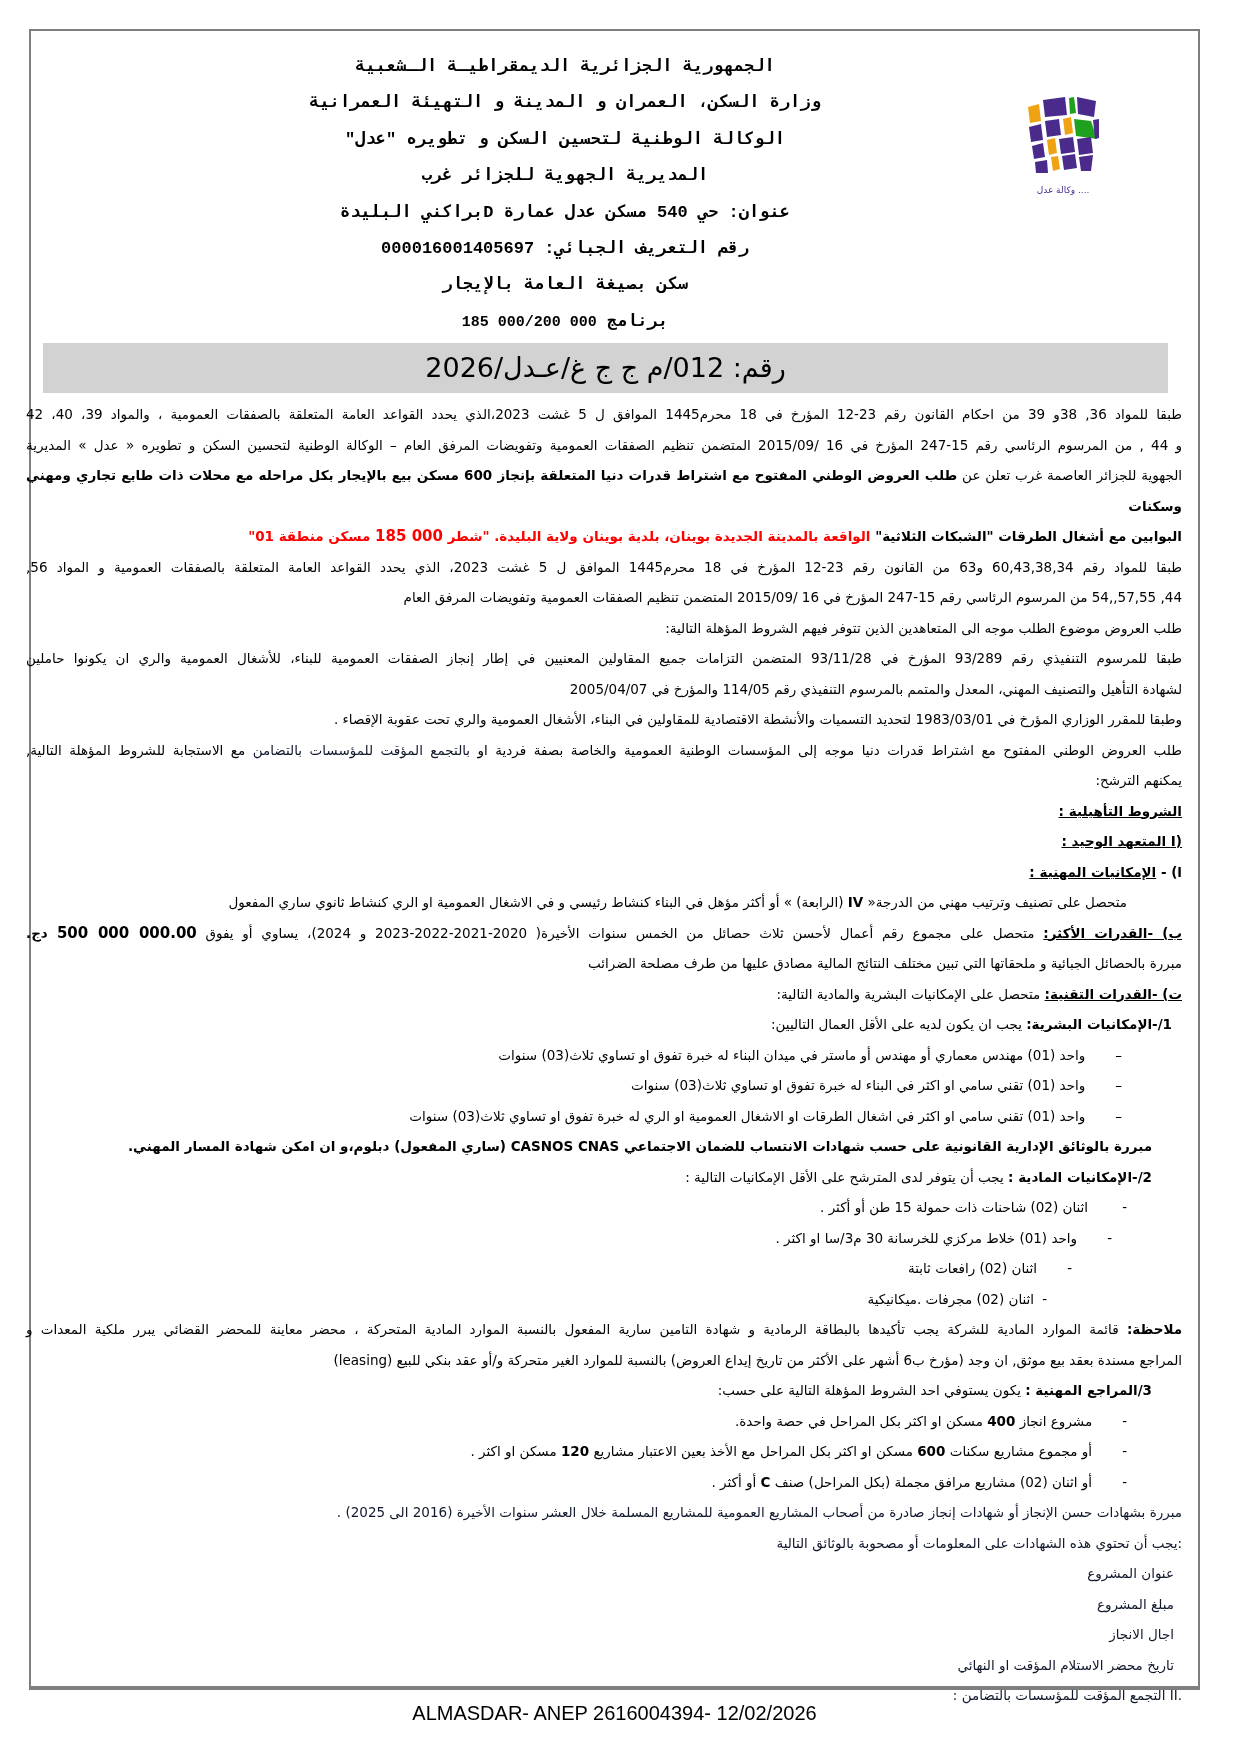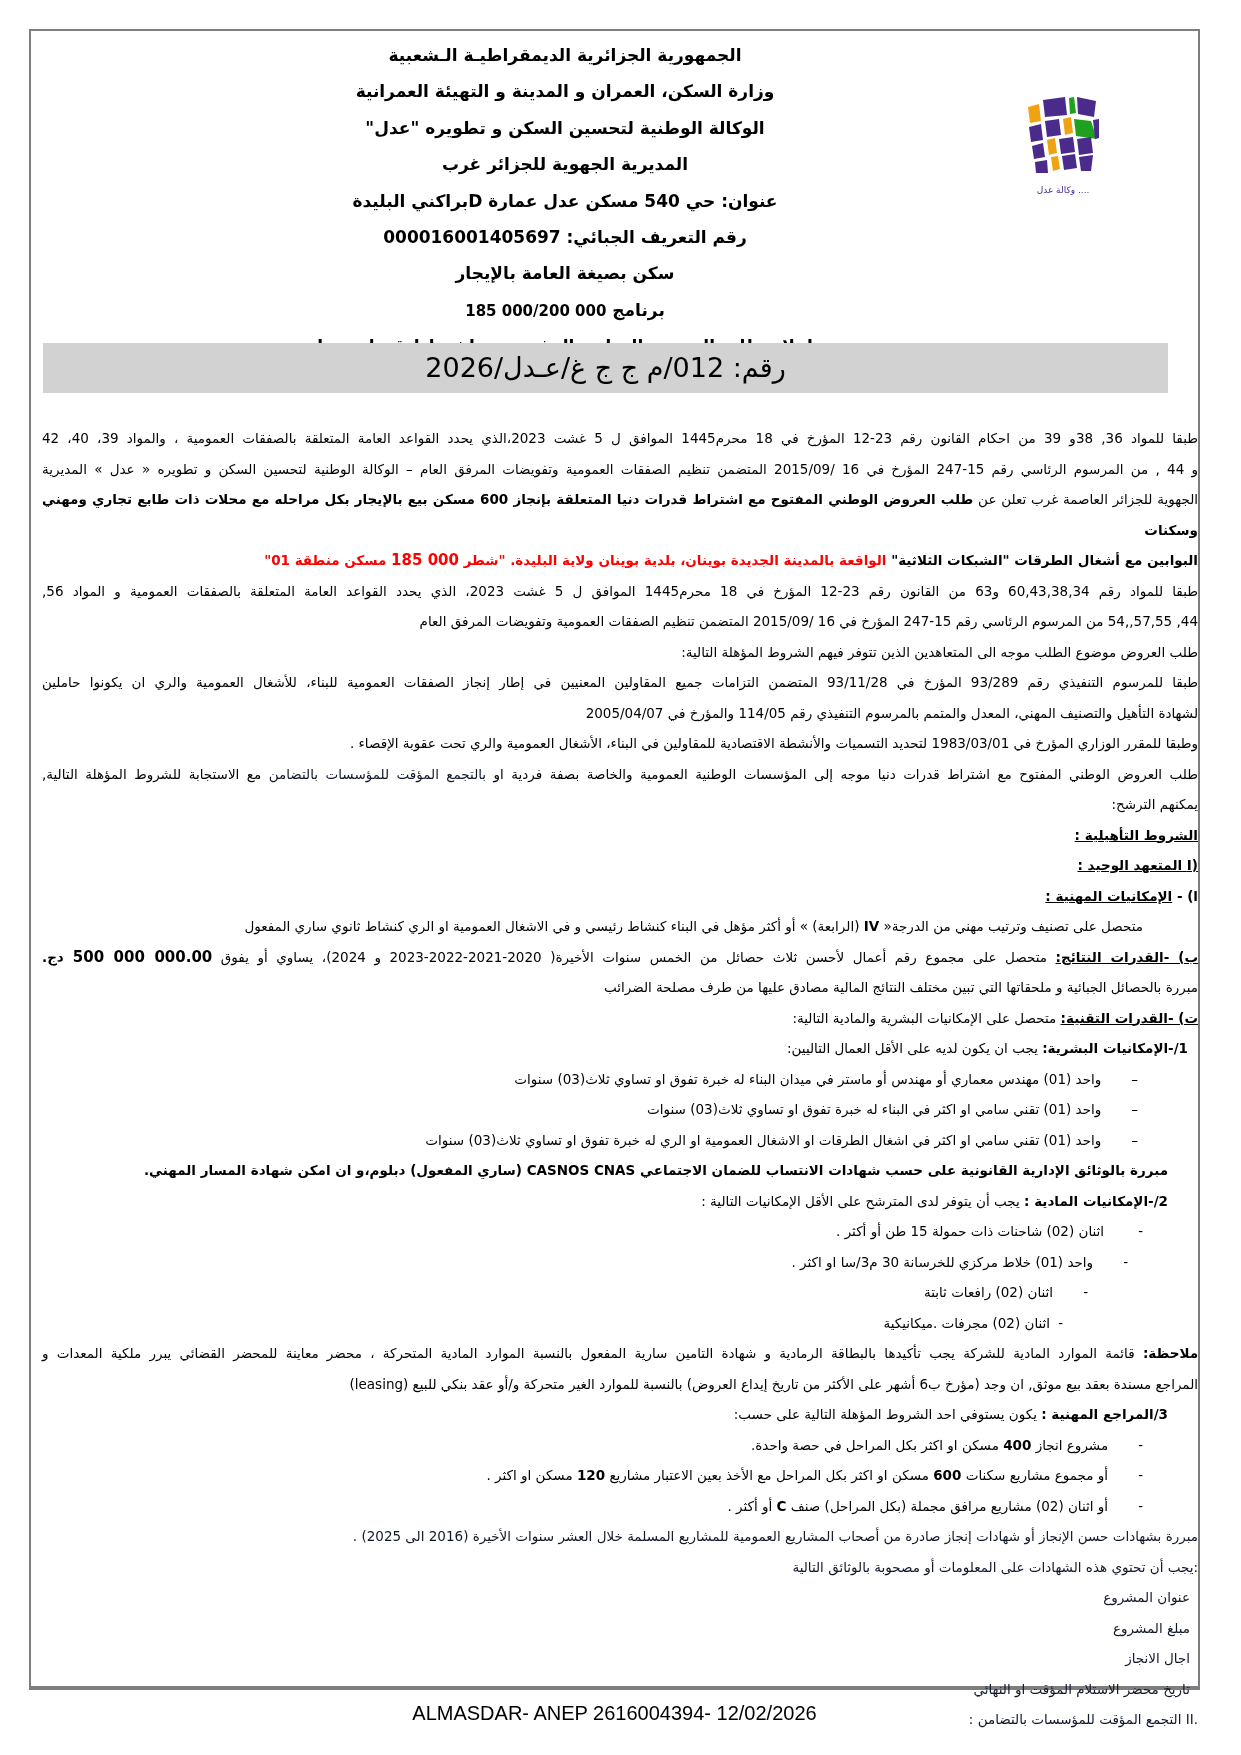--- a/index.html
+++ b/index.html
@@ -4,28 +4,28 @@
 <style>
   html,body{margin:0;padding:0;}
   body{
     width:1241px;height:1755px;background:#ffffff;position:relative;
     font-family:"DejaVu Sans",sans-serif;color:#000;
   }
   .page{
     position:absolute;left:29px;top:29px;width:1167px;height:1655px;
     border:2px solid #7e7e7e;border-bottom-width:4px;background:#fff;
   }
-  .hdr{position:absolute;top:6px;left:0;width:1068px;direction:rtl;}
+  .hdr{position:absolute;top:18px;left:0;width:1068px;direction:rtl;font-family:Liberation Mono, monospace;}
   .hdr .line{height:36.4px;line-height:36.4px;font-size:17px;font-weight:bold;text-align:center;}
   .banner{
     position:absolute;top:312px;left:12px;width:1125px;height:50px;
     background:#d2d2d2;direction:rtl;text-align:center;
     font-size:27px;line-height:50px;font-weight:normal;
   }
-  .bodytext{position:absolute;top:368px;right:0;width:1156px;direction:rtl;margin-top:24px;}
+  .bodytext{position:absolute;top:368px;right:16px;width:1156px;direction:rtl;}
   .bodytext .line{min-height:30.5px;line-height:30.5px;font-size:13.5px;}
   .jl{text-align:justify;text-align-last:justify;}
   .rl{text-align:right;}
   .center{text-align:center;}
   .b{font-weight:bold;}
   .num{font-weight:bold;font-size:15px;}
   .u{text-decoration:underline;}
   .red{color:#fe0000;}
   .green{color:#0f172a;}
   .ltr{direction:ltr;unicode-bidi:isolate;}
@@ -89,21 +89,21 @@
       <div class="line rl"><span class="">طلب العروض موضوع الطلب موجه الى المتعاهدين الذين تتوفر فيهم الشروط المؤهلة التالية:</span></div>
       <div class="line jl"><span class="">طبقا للمرسوم  التنفيذي  رقم 93/289 المؤرخ في  93/11/28 المتضمن التزامات جميع المقاولين المعنيين في إطار إنجاز الصفقات العمومية للبناء، للأشغال العمومية والري ان يكونوا حاملين</span></div>
       <div class="line rl"><span class="">لشهادة التأهيل والتصنيف المهني، المعدل والمتمم بالمرسوم التنفيذي رقم 114/05 والمؤرخ في 2005/04/07</span></div>
       <div class="line rl"><span class="">وطبقا للمقرر  الوزاري  المؤرخ في 1983/03/01 لتحديد التسميات والأنشطة الاقتصادية للمقاولين في البناء، الأشغال العمومية والري تحت عقوبة الإقصاء .</span></div>
       <div class="line jl"><span class="">طلب العروض الوطني المفتوح مع اشتراط قدرات دنيا موجه إلى المؤسسات الوطنية العمومية والخاصة  بصفة فردية او </span><span class="green">بالتجمع المؤقت للمؤسسات بالتضامن</span><span class="">  مع الاستجابة للشروط المؤهلة التالية,</span></div>
       <div class="line rl"><span class="">يمكنهم الترشح:</span></div>
       <div class="line rl"><span class="b u">الشروط التأهيلية :</span></div>
       <div class="line rl"><span class="b u ltr">I)</span><span class="b u"> المتعهد الوحيد :</span></div>
       <div class="line rl"><span class="b">ا) - </span><span class="b u">الإمكانيات المهنية :</span></div>
       <div class="line rl" style="padding-right: 55px;"><span class="">متحصل على تصنيف وترتيب مهني من الدرجة« </span><span class="b">IV</span><span class=""> (الرابعة) »  أو أكثر مؤهل في البناء كنشاط رئيسي و  في الاشغال العمومية او الري كنشاط ثانوي ساري المفعول</span></div>
-      <div class="line jl"><span class="b u">ب) -القدرات النتائج:</span><span class=""> متحصل على  مجموع رقم أعمال لأحسن ثلاث حصائل من الخمس سنوات الأخيرة( 2020-2021-2022-2023 و 2024)، يساوي أو يفوق   </span><span class="b ltr num">500 000 000.00</span><span class="b"> دج.</span></div>
+      <div class="line jl"><span class="b u">ب) -القدرات الأكثر:</span><span class=""> متحصل على  مجموع رقم أعمال لأحسن ثلاث حصائل من الخمس سنوات الأخيرة( 2020-2021-2022-2023 و 2024)، يساوي أو يفوق   </span><span class="b ltr num">500 000 000.00</span><span class="b"> دج.</span></div>
       <div class="line rl"><span class="">مبررة بالحصائل الجبائية و ملحقاتها التي تبين مختلف النتائج المالية مصادق عليها من طرف مصلحة الضرائب</span></div>
       <div class="line rl"><span class="b u">ت) -القدرات التقنية:</span><span class=""> متحصل على الإمكانيات البشرية والمادية التالية:</span></div>
       <div class="line rl" style="padding-right: 10px;"><span class="b">1/-الإمكانيات البشرية:</span><span class=""> يجب ان يكون لديه على الأقل العمال التاليين:</span></div>
       <div class="line rl" style="padding-right: 60px;"><span class="mk" style="margin-left: 30px;">–</span><span class="">واحد (01) مهندس معماري أو مهندس أو ماستر في ميدان البناء له خبرة  تفوق او تساوي  ثلاث(03) سنوات</span></div>
       <div class="line rl" style="padding-right: 60px;"><span class="mk" style="margin-left: 30px;">–</span><span class="">واحد (01) تقني سامي او اكثر في البناء له خبرة  تفوق  او تساوي ثلاث(03) سنوات</span></div>
       <div class="line rl" style="padding-right: 60px;"><span class="mk" style="margin-left: 30px;">–</span><span class="">واحد (01) تقني سامي او اكثر في اشغال الطرقات او الاشغال العمومية او الري له خبرة  تفوق  او تساوي ثلاث(03) سنوات</span></div>
       <div class="line rl" style="padding-right: 30px;"><span class="b">مبررة بالوثائق الإدارية القانونية على حسب  شهادات الانتساب للضمان الاجتماعي  </span><span class="b ltr">CASNOS CNAS</span><span class="b">  (ساري المفعول) دبلوم،و ان امكن شهادة المسار المهني.</span></div>
       <div class="line rl" style="padding-right: 30px;"><span class="b">2/-الإمكانيات المادية :</span><span class=""> يجب أن يتوفر لدى المترشح على الأقل الإمكانيات التالية :</span></div>
       <div class="line rl" style="padding-right: 55px;"><span class="mk" style="margin-left: 34px;">-</span><span class="">اثنان (02)  شاحنات ذات حمولة 15 طن أو أكثر .</span></div>
       <div class="line rl" style="padding-right: 70px;"><span class="mk" style="margin-left: 30px;">-</span><span class="">واحد (01) خلاط مركزي للخرسانة 30 م3/سا  او اكثر .</span></div>

